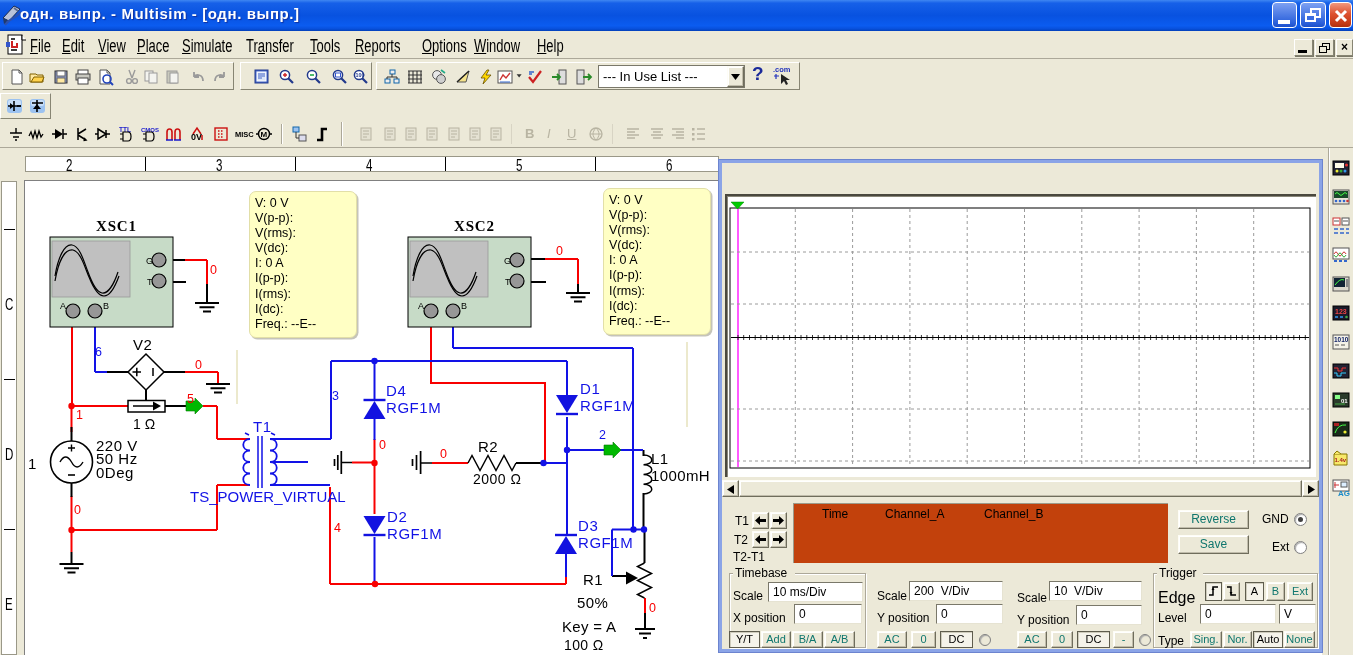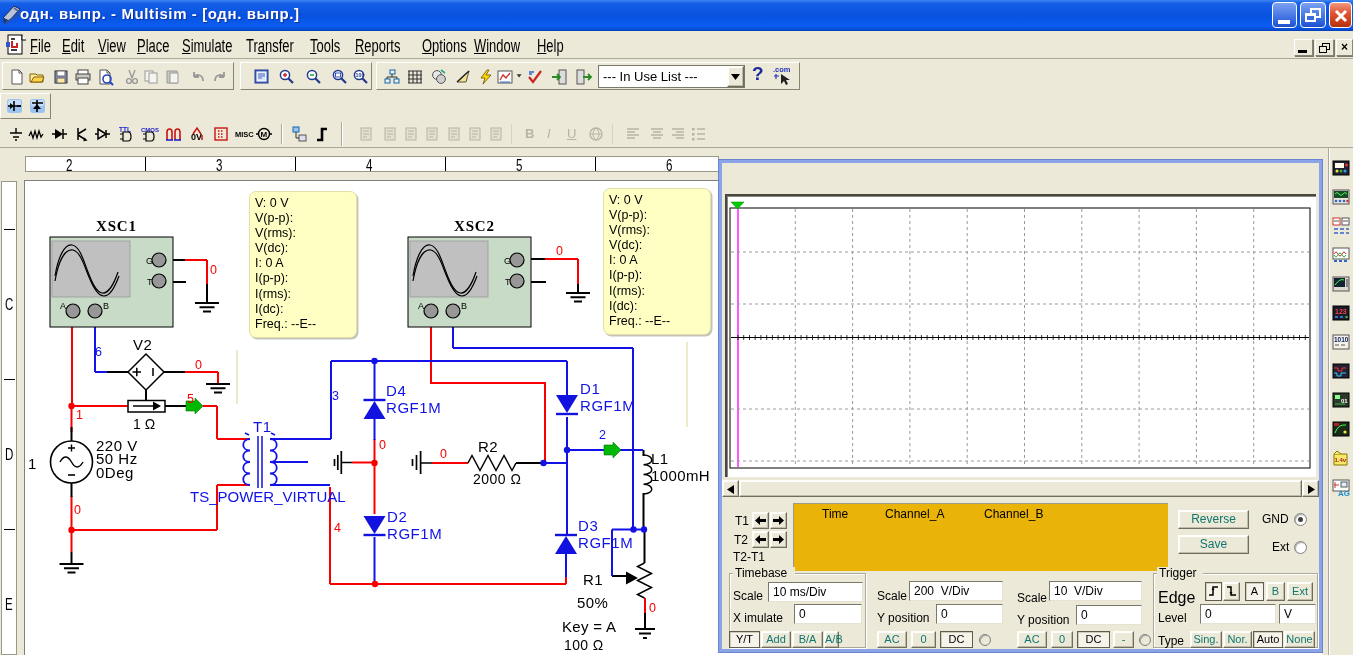--- a/index.html
+++ b/index.html
@@ -556,21 +556,21 @@
             <polygon points="7,0 7,9 0,4.5" fill="#000"></polygon>
           </svg>
         </div>
         <div class="ab btn3" style="left:17px;top:0;width:563px;height:17px"></div>
         <div class="ab btn3" style="left:580px;top:0;width:17px;height:17px">
           <svg width="7" height="9" style="position:absolute;left:5px;top:4px" viewBox="0 0 7 9">
             <polygon points="0,0 0,9 7,4.5" fill="#000"></polygon>
           </svg>
         </div>
       </div>
-      <div class="ab" style="left:71px;top:340px;width:375px;height:68px;background:#eab308;border-top:1px solid #9c9a8a;border-left:1px solid #9c9a8a;font-size:12px">
+      <div class="ab" style="left:71px;top:340px;width:375px;height:60px;background:#c2410c;border-top:1px solid #9c9a8a;border-left:1px solid #9c9a8a;font-size:12px">
         <span class="ab" style="left:28px;top:3px">Time</span>
         <span class="ab" style="left:91px;top:3px">Channel_A</span>
         <span class="ab" style="left:190px;top:3px">Channel_B</span>
       </div>
       <div class="ab" style="left:13px;top:351px;font-size:12px">T1</div>
       <div class="ab" style="left:12px;top:370px;font-size:12px">T2</div>
       <div class="ab" style="left:11px;top:387px;font-size:12px">T2-T1</div>
       <div class="ab btn3" style="left:30px;top:349px;width:17px;height:17px">
         <svg width="11" height="11" style="position:absolute;left:2px;top:2px" viewBox="0 0 11 11">
           <path d="M11 4 H5 V1 L0 5.5 L5 10 V7 H11 Z" fill="#000"></path>
@@ -600,26 +600,26 @@
       <div class="ab" style="left:550px;top:377px;font-size:12px">Ext</div>
       <div class="ab" style="left:572px;top:378px;width:13px;height:13px;border-radius:7px;border:1px solid #808080;background:#fff;box-shadow:inset 1px 1px 1px #aaa"></div>
       <div class="ab gb" style="left:7px;top:410px;width:137px;height:75px">
         <div class="gl" style="width:62px">Timebase</div>
       </div>
       <div class="ab gb" style="left:431px;top:410px;width:165px;height:75px">
         <div class="gl" style="width:46px">Trigger</div>
       </div>
       <div class="ab" style="left:11px;top:426px;font-size:12px">Scale</div>
       <div class="ab inp" style="left:46px;top:419px;width:95px;height:20px;padding:2px 0 0 4px">10 ms/Div</div>
-      <div class="ab" style="left:11px;top:448px;font-size:12px">X imulate</div>
+      <div class="ab" style="left:11px;top:448px;font-size:12px">X position</div>
       <div class="ab inp" style="left:72px;top:441px;width:68px;height:20px;padding:2px 0 0 4px">0</div>
       <div class="ab btnp" style="left:7px;top:468px;width:31px;height:17px;line-height:15px">Y/T</div>
       <div class="ab btn3" style="left:39px;top:468px;width:30px;height:17px;line-height:15px">Add</div>
       <div class="ab btn3" style="left:70px;top:468px;width:31px;height:17px;line-height:15px">B/A</div>
-      <div class="ab btn3" style="left:102px;top:468px;width:15px;height:17px;line-height:15px">A/B</div>
+      <div class="ab btn3" style="left:102px;top:468px;width:31px;height:17px;line-height:15px">A/B</div>
       <div class="ab" style="left:155px;top:426px;font-size:12px">Scale</div>
       <div class="ab inp" style="left:187px;top:418px;width:94px;height:20px;padding:2px 0 0 4px">200&nbsp; V/Div</div>
       <div class="ab" style="left:155px;top:448px;font-size:12px">Y position</div>
       <div class="ab inp" style="left:214px;top:441px;width:67px;height:20px;padding:2px 0 0 4px">0</div>
       <div class="ab btn3" style="left:155px;top:468px;width:30px;height:17px;line-height:15px">AC</div>
       <div class="ab btn3" style="left:189px;top:468px;width:25px;height:17px;line-height:15px">0</div>
       <div class="ab btnp" style="left:218px;top:468px;width:33px;height:17px;line-height:15px">DC</div>
       <div class="ab" style="left:257px;top:471px;width:12px;height:12px;border-radius:6px;border:1px solid #808080;background:#ece9d8;box-shadow:inset 1px 1px 1px #aaa"></div>
       <div class="ab" style="left:295px;top:428px;font-size:12px">Scale</div>
       <div class="ab inp" style="left:327px;top:418px;width:93px;height:20px;padding:2px 0 0 4px">10&nbsp; V/Div</div>

